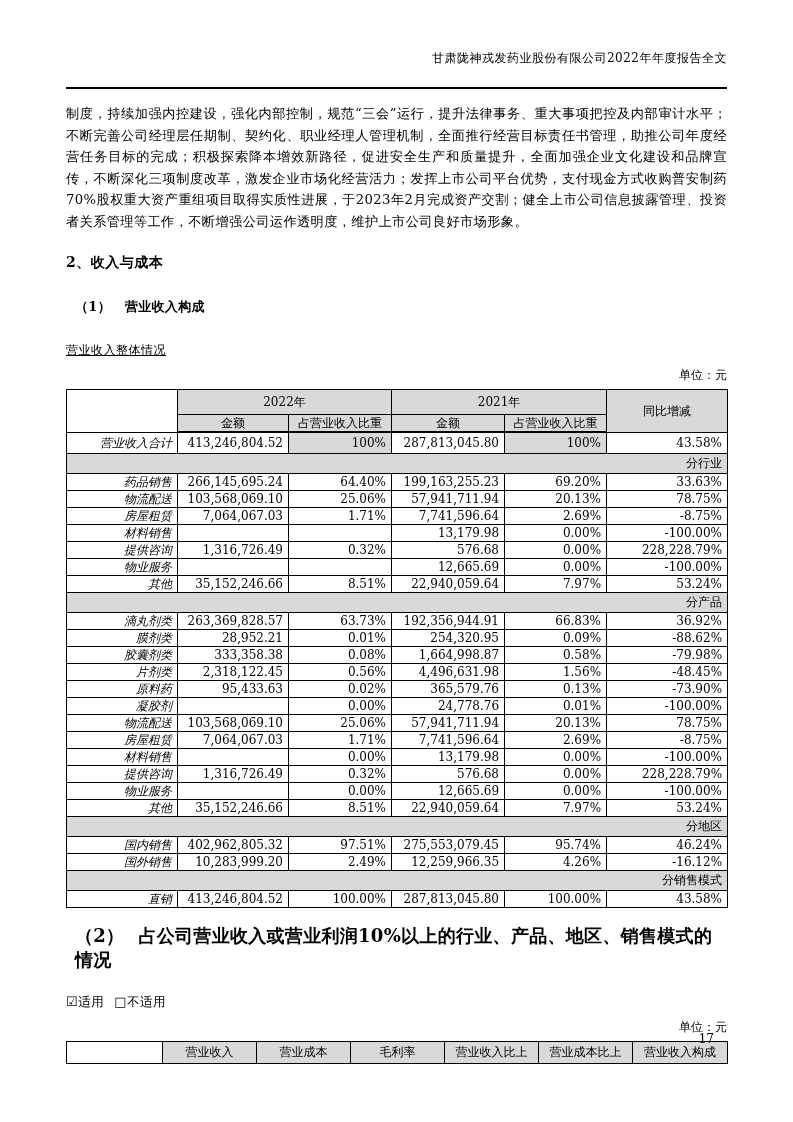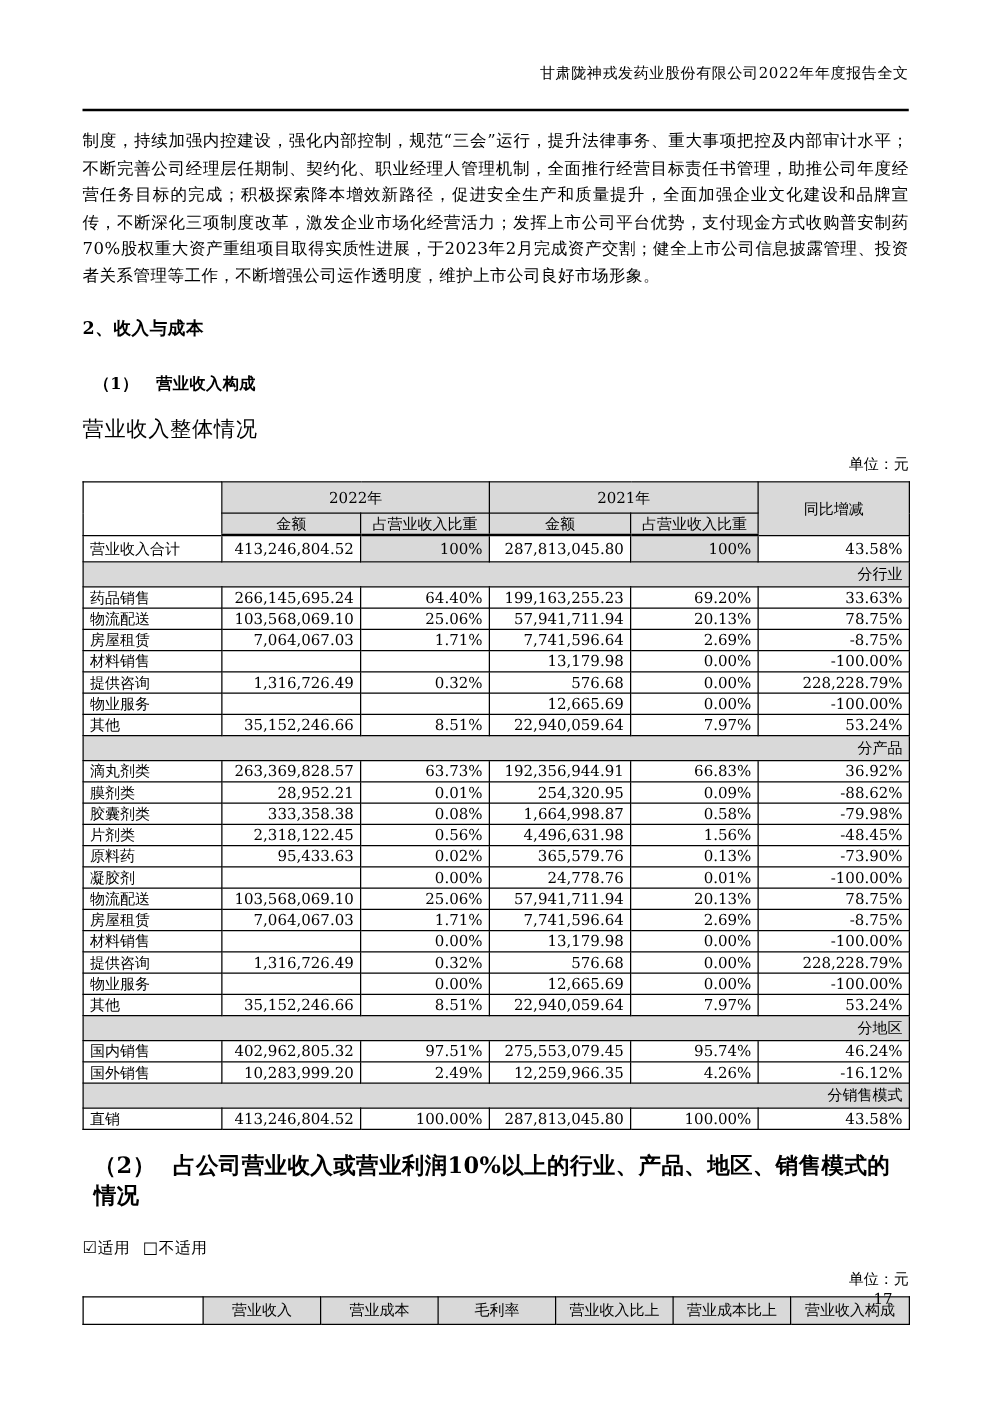--- a/index.html
+++ b/index.html
@@ -29,33 +29,33 @@
     font-size:13.2px;
     line-height:21.5px;
     text-align:justify;
     text-justify:inter-ideograph;
     letter-spacing:.4px;
   }
 
   .h-main { margin-top:22px; font-size:14px; font-weight:bold; letter-spacing:.5px; }
   .h-sub  { margin-top:26px; font-size:13px; font-weight:bold; padding-left:9px; letter-spacing:.3px; }
   .h-sub .h-num { margin-right:14px; }
-  .caption { margin-top:16px; font-size:17px; letter-spacing:.5px; }
+  .caption { margin-top:26px; font-size:12px; letter-spacing:.5px;text-decoration:underline; }
   .unit { margin-top:8px; margin-bottom:5px; text-align:right; font-size:12px; }
 
   table { border-collapse:collapse; table-layout:fixed; width:661px; font-size:12px; }
   table, td { border:1px solid #000; }
   table { border-width:1.5px; }
   td { padding:0 5px; height:17px; line-height:16px; white-space:nowrap; overflow:hidden; }
   .hdr1 td { height:25px; }
   .hdr2 td { border-bottom-width:2px; }
   .gray { background:#d9d9d9; }
   .ctr { text-align:center; }
   .num { text-align:right; }
-  .lbl { text-align:left; }
+  .lbl { text-align:right;font-style:italic; }
   td.sec { background:#d9d9d9; height:20px; text-align:right; }
   tr.total td { height:21px; }
   tr.total td.shaded { background:#d9d9d9; }
 
   .h-sub2 { margin-top:16px; font-size:18px; font-weight:bold; padding-left:9px; letter-spacing:.3px; }
   .h-sub2 .h-num { margin-right:14px; }
   .check-line { margin-top:22px; font-size:12.5px; letter-spacing:.5px; }
   .check-group { margin-right:10px; }
   .box-glyph { font-size:13px; }
 

